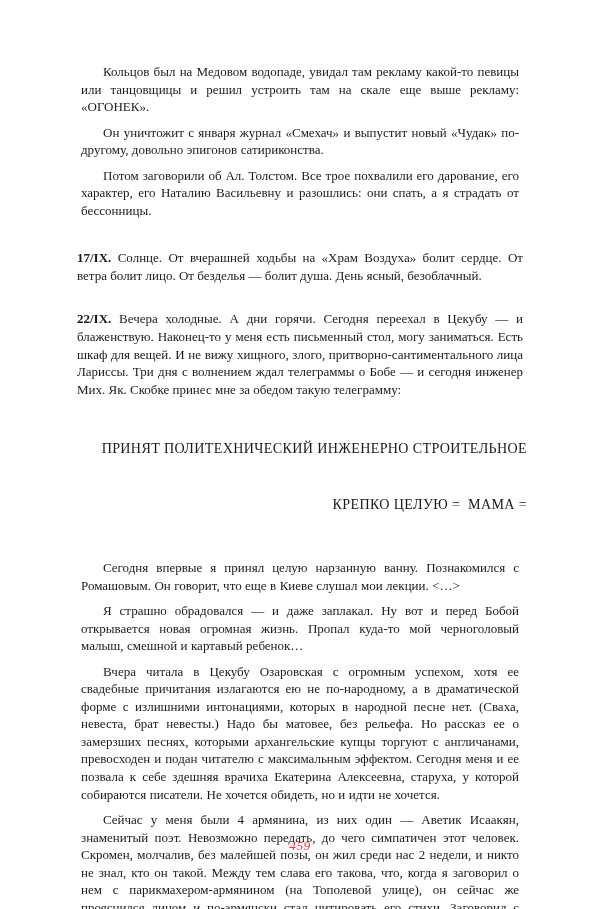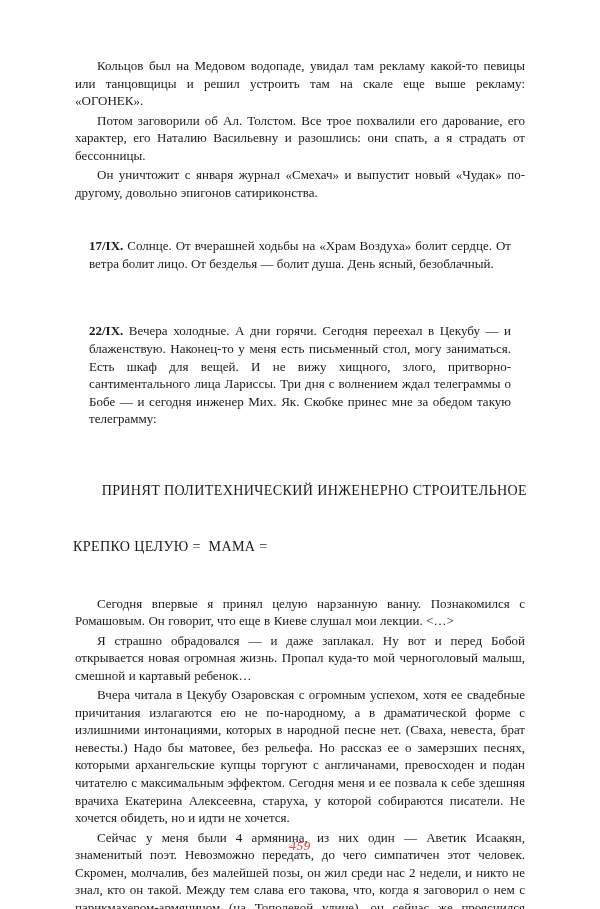--- a/index.html
+++ b/index.html
@@ -23,33 +23,33 @@
     height: 909px;
     background: #ffffff;
   }
   .textblock {
     position: absolute;
     left: 73px;
     top: 55px;
     width: 454px;
   }
   p.para {
-    margin: 2px;
+    margin: 8px;
     padding: 0;
     font-size: 13.0px;
     line-height: 17.55px;
     text-align: justify;
     text-align-last: left;
     text-indent: 22px;
     hyphens: manual;
     -webkit-hyphens: manual;
     word-spacing: 0.2px;
   }
   p.entry {
-    margin: 16px;
+    margin: 4px;
     padding: 0;
     font-size: 13.0px;
     line-height: 17.55px;
     text-align: justify;
     text-align-last: left;
     text-indent: 0;
   }
   .gap-entry {
     height: 18px;
   }
@@ -65,21 +65,21 @@
     letter-spacing: 0.35px;
     white-space: pre-wrap;
   }
   .telegram .tline1 {
     display: block;
     text-align: right;
     text-indent: 0;
   }
   .telegram .tline2 {
     display: block;
-    text-align: left;
+    text-align: right;
     font-family: Liberation Serif, serif;
   }
   .folio {
     position: absolute;
     left: 0;
     top: 838px;
     width: 600px;
     text-align: center;
     font-size: 13.5px;
     font-style: italic;
@@ -89,23 +89,23 @@
 </style>
 </head>
 <body>
 
 <div class="page">
 
   <div class="textblock">
 
     <p class="para">Кольцов был на Медовом водопаде, увидал там рекламу ка­кой-то певицы или танцовщицы и решил устроить там на скале еще выше рекламу:  «ОГОНЕК».</p>
 
+    <p class="para">Он уничтожит с января журнал «Смехач» и выпустит новый «Чудак» по-другому, довольно эпигонов сатириконства.</p>
+
     <p class="para">Потом заговорили об Ал. Толстом. Все трое похвалили его да­рование, его характер, его Наталию Васильевну и разошлись: они спать, а я страдать от бессонницы.</p>
-
-    <p class="para">Он уничтожит с января журнал «Смехач» и выпустит новый «Чудак» по-другому, довольно эпигонов сатириконства.</p>
 
     <div class="gap-entry"></div>
 
     <p class="entry"><span class="datehead">17/IX.</span><span> Солнце. От вчерашней ходьбы на  «Храм Воздуха» болит сердце. От ветра болит лицо. От безделья — болит душа. День ясный, безоблачный.</span></p>
 
     <div class="gap-entry"></div>
 
     <p class="entry"><span class="datehead">22/IX.</span><span> Вечера холодные. А дни горячи. Сегодня переехал в Цеку­бу — и блаженствую. Наконец-то у меня есть письменный стол, могу заниматься. Есть шкаф для вещей. И не вижу хищного, зло­го, притворно-сантиментального лица Лариссы. Три дня с волне­нием ждал телеграммы о Бобе — и сегодня инженер Мих. Як. Скоб­ке принес мне за обедом такую телеграмму:</span></p>
 
     <div class="telegram">

